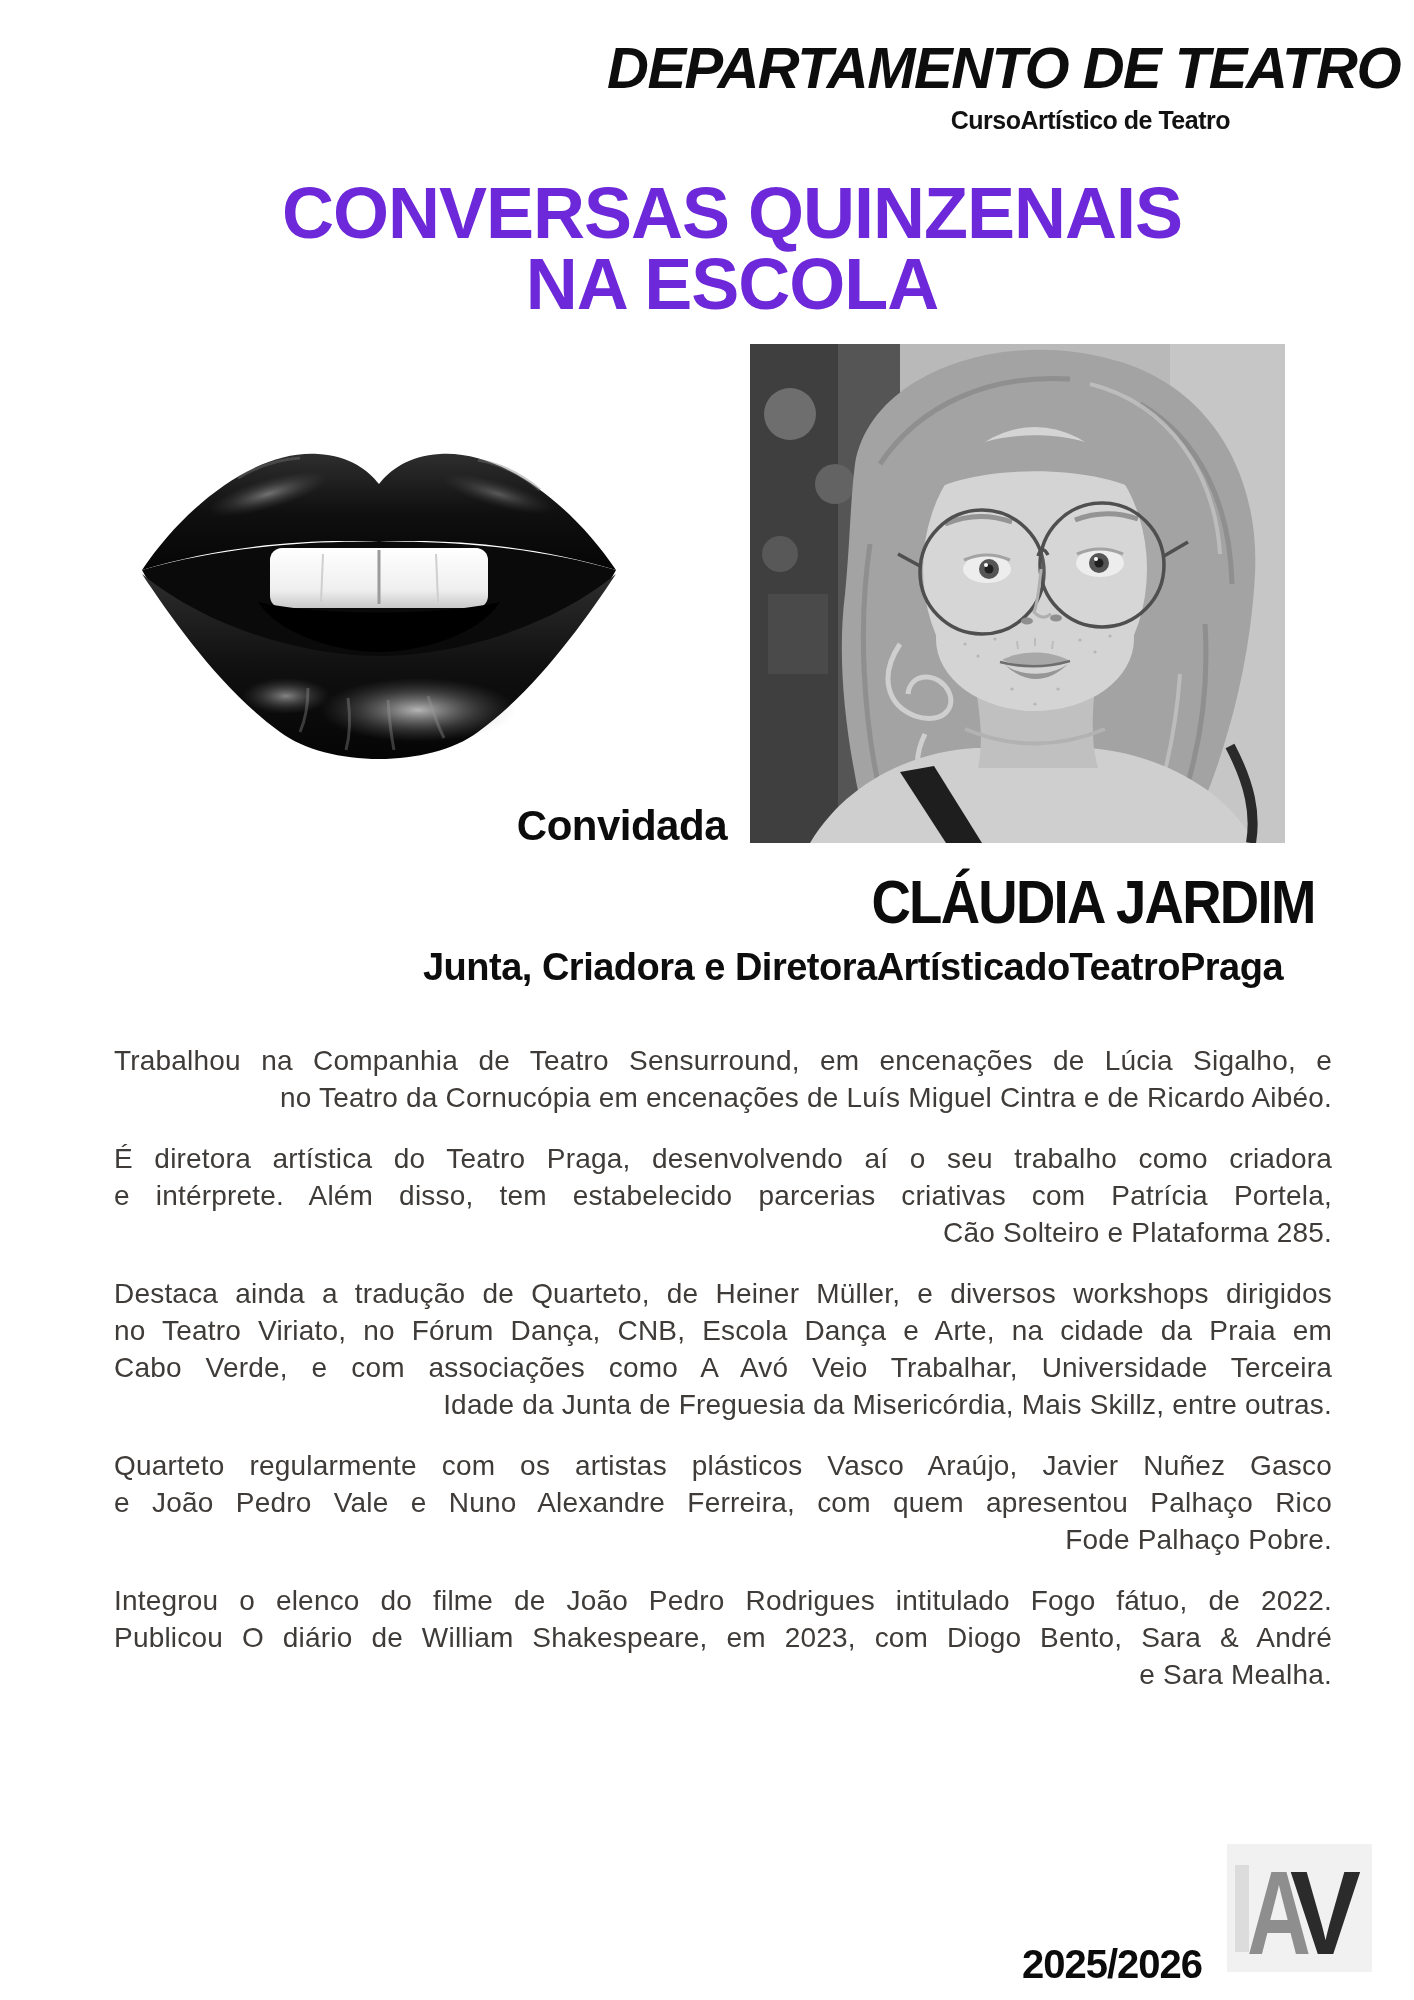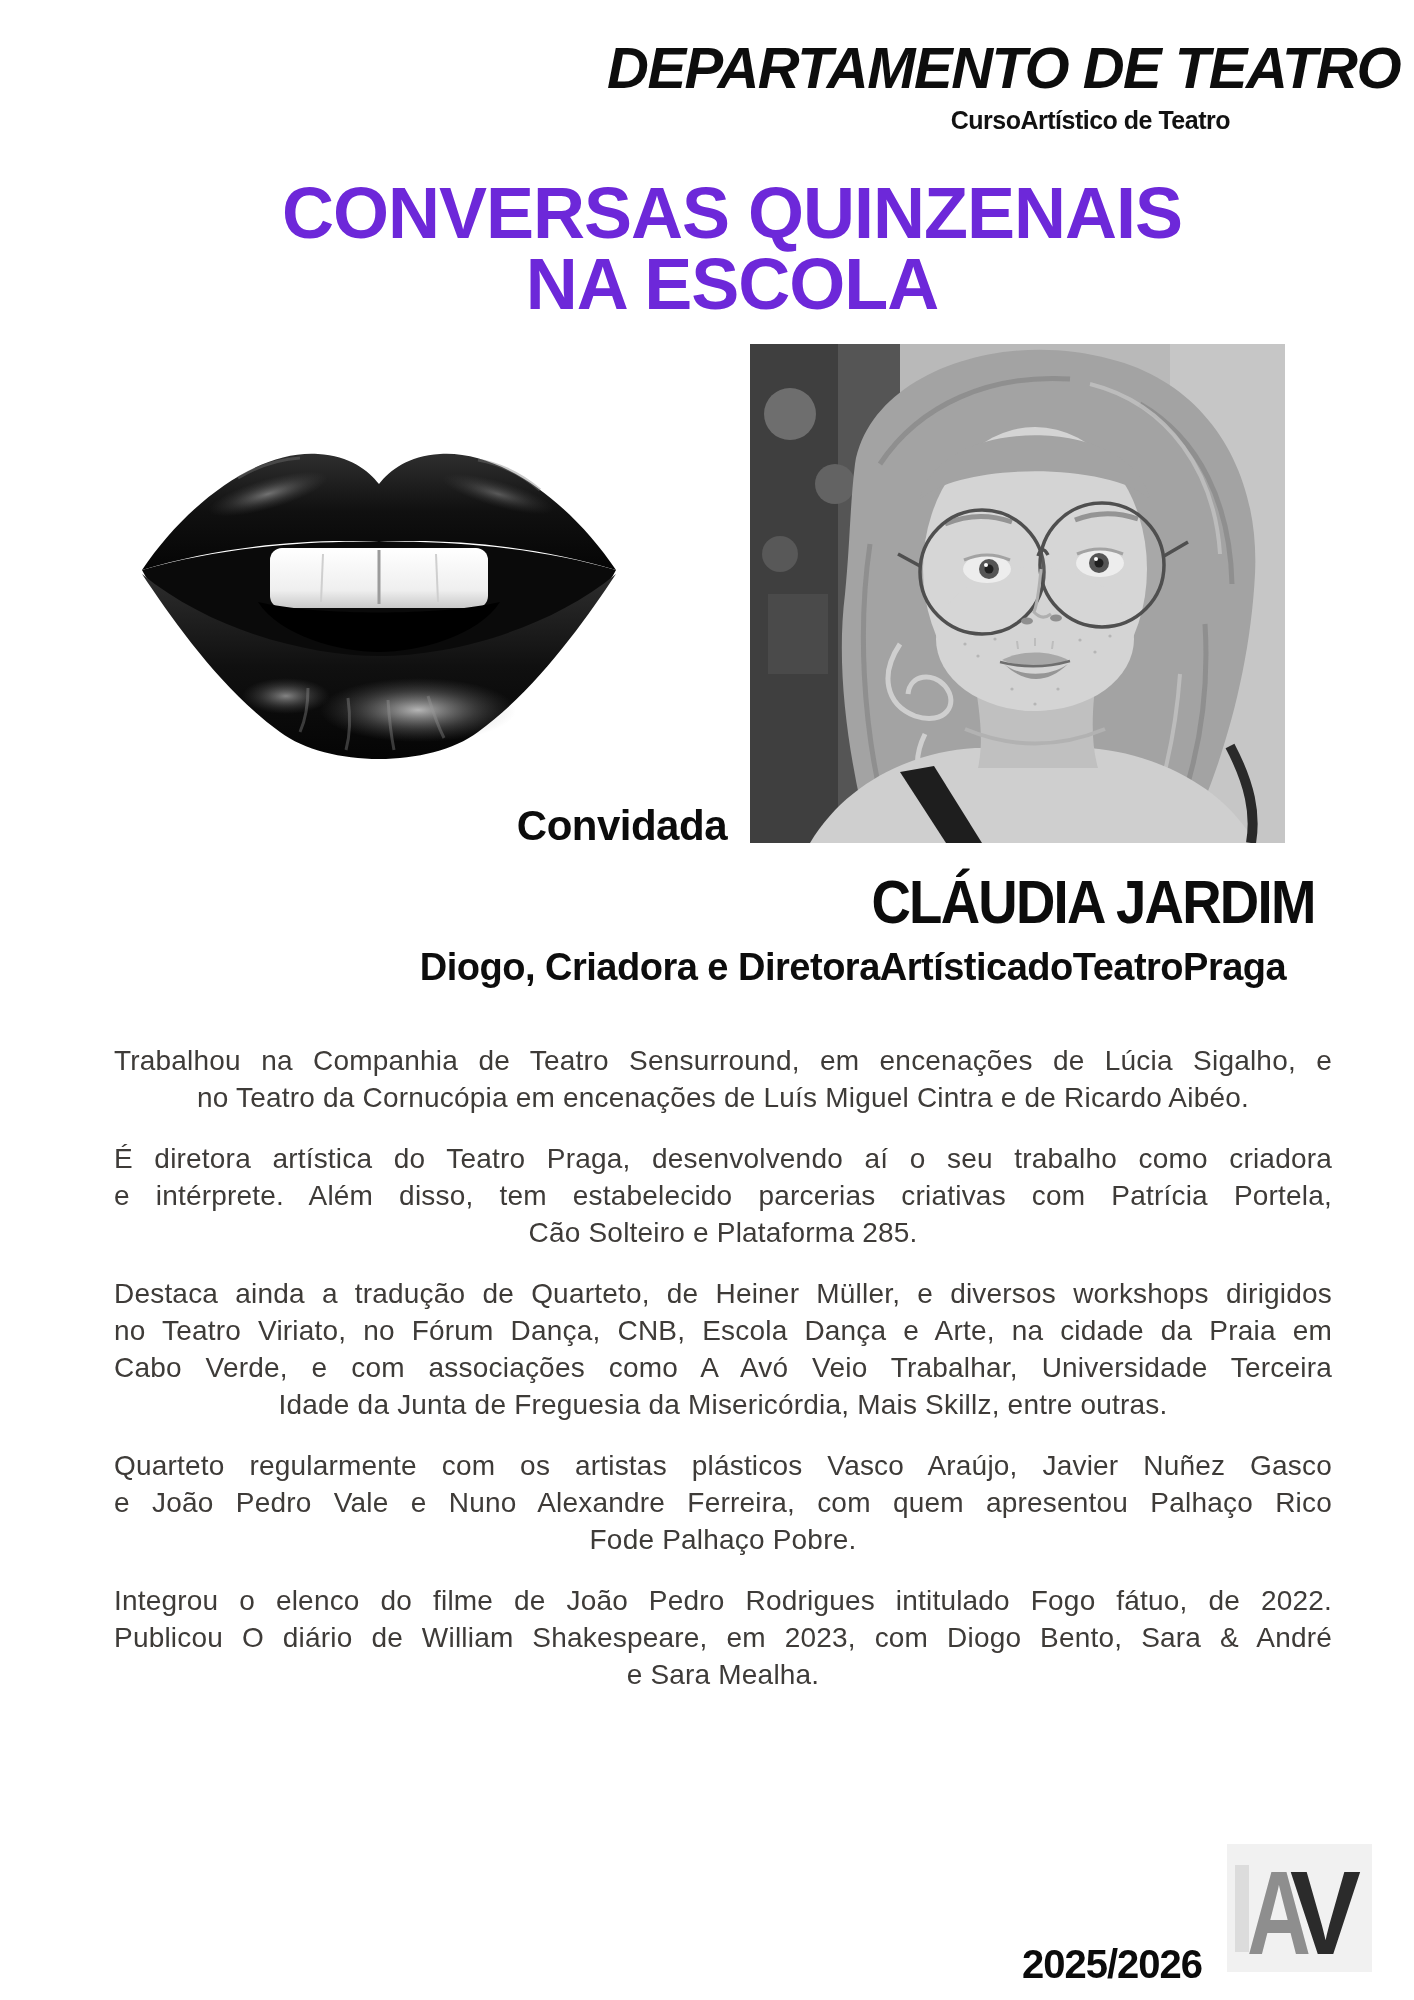--- a/index.html
+++ b/index.html
@@ -29,21 +29,21 @@
               white-space:nowrap;color:#0c0c0c;}
   .guest-role{position:absolute;top:946px;left:346px;width:1014px;text-align:center;
               font-size:38px;font-weight:bold;letter-spacing:-0.5px;color:#0d0d0d;white-space:nowrap;}
 
   
   .bio{position:absolute;left:114px;top:1042px;width:1218px;font-size:28px;line-height:37px;
        color:#3e3b38;letter-spacing:0.2px;}
   .bio .birth{margin:0 0 30px 0;}
   .bio p{margin:0 0 24px 0;}
   .jline{display:block;text-align:justify;text-align-last:justify;}
-  .lline{display:block;text-align:center;}
+  .lline{display:block;text-align:right;}
 
   
   .year{position:absolute;left:1022px;top:1942px;font-size:40px;font-weight:bold;
         letter-spacing:-1px;color:#0b0b0b;}
   .logo{position:absolute;left:1227px;top:1844px;width:145px;height:128px;background:#f1f1f1;}
   .logo .bar{position:absolute;left:8px;top:21px;width:14px;height:87px;background:#dcdcdc;}
   .logo span{position:absolute;top:10px;font-size:118px;line-height:118px;font-weight:bold;
              transform-origin:left center;}
   .logo .la{left:20px;color:#8e8e8e;transform:scaleX(0.75);}
   .logo .lv{left:63px;color:#2b2b2b;transform:scaleX(0.9);}
@@ -165,21 +165,21 @@
           <circle cx="360" cy="292" r="1.6"></circle>
         <circle cx="262" cy="345" r="1.6"></circle>
           <circle cx="308" cy="345" r="1.6"></circle>
           <circle cx="285" cy="360" r="1.6"></circle>
       </g>
     </svg>
   </div>
 
   <div class="guest-label">Convidada</div>
   <div class="guest-name">CLÁUDIA JARDIM</div>
-  <div class="guest-role">Diogo, Criadora e DiretoraArtísticadoTeatroPraga</div>
+  <div class="guest-role">Junta, Criadora e DiretoraArtísticadoTeatroPraga</div>
 
   <div class="bio">
 
     <p>
       <span class="jline">Trabalhou na Companhia de Teatro Sensurround, em encenações de Lúcia Sigalho, e</span>
       <span class="lline">no Teatro da Cornucópia em encenações de Luís Miguel Cintra e de Ricardo Aibéo.</span>
     </p>
     <p>
       <span class="jline">É diretora artística do Teatro Praga, desenvolvendo aí o seu trabalho como criadora</span>
       <span class="jline">e intérprete. Além disso, tem estabelecido parcerias criativas com Patrícia Portela,</span>

